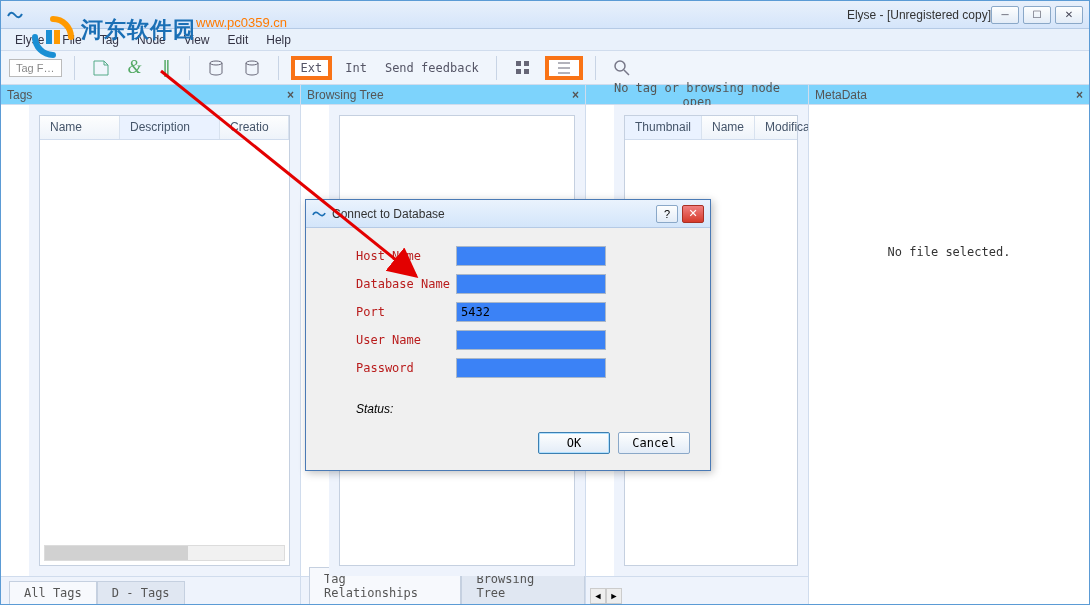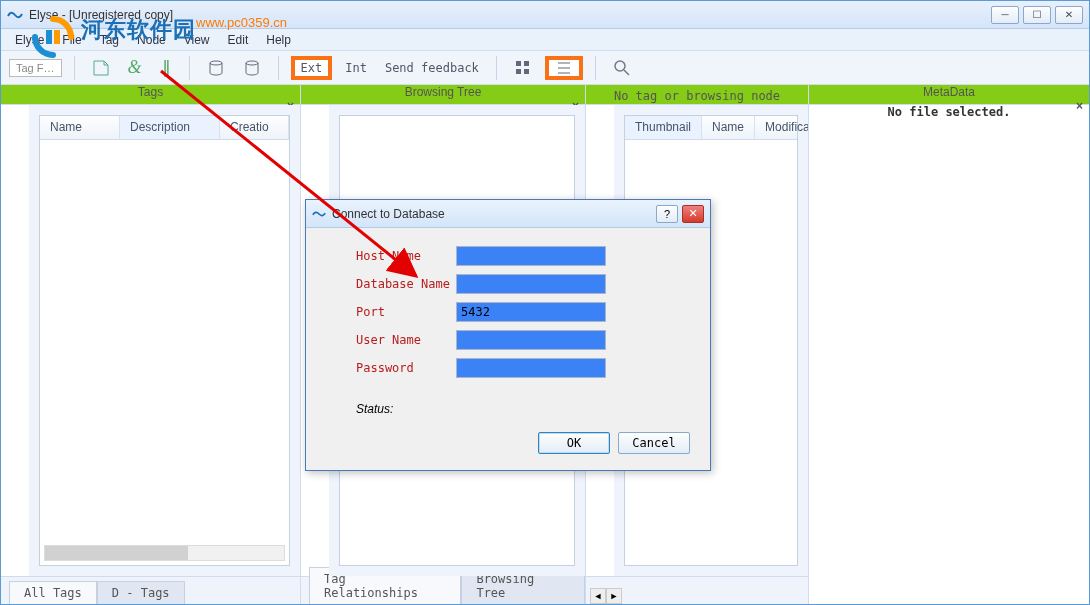--- a/index.html
+++ b/index.html
@@ -1,38 +1,38 @@
 <!DOCTYPE html>
 <html><head>
 <meta charset="utf-8">
 <style>
 * { box-sizing: border-box; margin: 0; padding: 0; font-family: "Microsoft YaHei", Tahoma, sans-serif; font-size: 12px; }
 body { background: #fff; width: 1090px; height: 605px; overflow: hidden; position: relative; border: 1px solid #5b9bd5; }
 
-.titlebar { height: 28px; background: linear-gradient(#e8f0fb, #d5e5fa); display: flex; align-items: center; padding: 0 6px; border-bottom: 1px solid #b5cae5; }
+.titlebar { height: 28px; background: linear-gradient(#e8f0fb, #d5e5fa); display: flex; align-items: center; padding: 0 6px; border-bottom: 1px solid #b5cae5; text-align: right; }
 .titlebar .icon { width: 16px; height: 16px; margin-right: 6px; }
 .titlebar .title { flex: 1; color: #333; }
 .titlebar .winbtns { display: flex; gap: 4px; }
 .titlebar .winbtn { width: 28px; height: 18px; border: 1px solid #8aa8c8; background: linear-gradient(#fdfefe,#e3ecf7); border-radius: 2px; display: flex; align-items: center; justify-content: center; font-size: 10px; color: #445; cursor: default; }
 
 .menubar { height: 22px; background: #e9f1fb; display: flex; align-items: center; padding: 0 6px; gap: 2px; border-bottom: 1px solid #d0dced; }
 .menubar .menu { padding: 2px 8px; color: #334; }
 
 .toolbar { height: 34px; background: #f0f5fc; display: flex; align-items: center; padding: 0 8px; gap: 8px; border-bottom: 1px solid #d0dced; }
 .toolbar .sep { width: 1px; height: 24px; background: #c8d4e5; margin: 0 4px; }
 .toolbar .tb-btn { height: 24px; min-width: 22px; padding: 0 4px; display: flex; align-items: center; justify-content: center; color: #556; border: 1px solid transparent; }
 .toolbar .tb-btn.boxed { border: 4px solid #f97316; background: #fff; padding: 0 6px; font-family: monospace; }
 .toolbar .tb-btn.text { font-family: monospace; }
 .toolbar .tag-label { background: #fff; border: 1px solid #bbb; padding: 2px 6px; font-size: 11px; color: #888; }
 .toolbar svg { width: 18px; height: 18px; }
 
 .workspace { display: flex; height: calc(100% - 28px - 22px - 34px); }
 
 .panel { display: flex; flex-direction: column; border-right: 1px solid #d0dced; background: #fff; }
-.panel-header { height: 20px; background: #84cc16; border-bottom: 1px solid #d0dced; display: flex; align-items: center; padding: 0 6px; font-family: monospace; color: #555; flex-direction: column; }
+.panel-header { height: 20px; background: #7dd3fc; border-bottom: 1px solid #d0dced; display: flex; align-items: center; padding: 0 6px; font-family: monospace; color: #555; }
 .panel-header .close { margin-left: auto; font-weight: bold; color: #555; }
 .panel-body { flex: 1; padding: 10px; position: relative; overflow: hidden; }
 .panel-body.inset { background: #eef3fc; margin-left: 28px; }
 .inner-box { background: #fff; border: 1px solid #c5d0e0; height: 100%; position: relative; }
 
 .tags-panel { width: 300px; }
 .browsing-panel { width: 285px; }
 .list-panel { flex: 1; min-width: 220px; }
 .metadata-panel { width: 280px; border-right: none; }
 
@@ -41,21 +41,21 @@
 .col-headers .col.active { background: #eaf2ff; }
 
 .hscroll { position: absolute; left: 4px; right: 4px; bottom: 4px; height: 16px; background: #f1f1f1; border: 1px solid #dcdcdc; }
 .hscroll .thumb { position: absolute; left: 0; top: 0; bottom: 0; width: 60%; background: #d1d1d1; }
 
 .bottom-tabs { height: 28px; display: flex; align-items: flex-end; padding-left: 8px; gap: 0; background: #eef3fc; border-top: 1px solid #d0dced; }
 .bottom-tabs .tab { padding: 4px 14px; background: #f7f9fd; border: 1px solid #c5d0e0; border-bottom: none; color: #555; font-family: monospace; }
 .bottom-tabs .tab.active { background: #e0e7f2; }
 
 .list-header-text { text-align: center; padding: 4px; font-family: monospace; color: #555; }
-.metadata-body { text-align: center; font-family: monospace; color: #333; font-weight: bold; }
+.metadata-body { text-align: center; padding-top: 140px; font-family: monospace; color: #333; }
 
 .list-scroll { position: absolute; bottom: 4px; left: 4px; right: 4px; height: 16px; display: flex; }
 .list-scroll .arrow { width: 16px; height: 16px; background: #eee; border: 1px solid #ccc; display: flex; align-items: center; justify-content: center; font-size: 9px; }
 
 
 .dialog { position: absolute; left: 304px; top: 198px; width: 406px; height: 272px; background: #f0f0f0; border: 1px solid #4a7ab5; box-shadow: 2px 2px 8px rgba(0,0,0,0.25); z-index: 100; }
 .dialog .dlg-title { height: 28px; background: linear-gradient(#eaf3fd,#d3e5fa); display: flex; align-items: center; padding: 0 6px; border-bottom: 1px solid #b5cae5; }
 .dialog .dlg-title .icon { width: 14px; height: 12px; margin-right: 6px; }
 .dialog .dlg-title .t { flex: 1; color: #333; font-family: "Segoe UI", sans-serif; }
 .dialog .dlg-title .hbtn { width: 22px; height: 18px; border: 1px solid #8aa8c8; background: linear-gradient(#fdfefe,#e3ecf7); border-radius: 2px; display: flex; align-items: center; justify-content: center; margin-left: 4px; font-size: 11px; }

